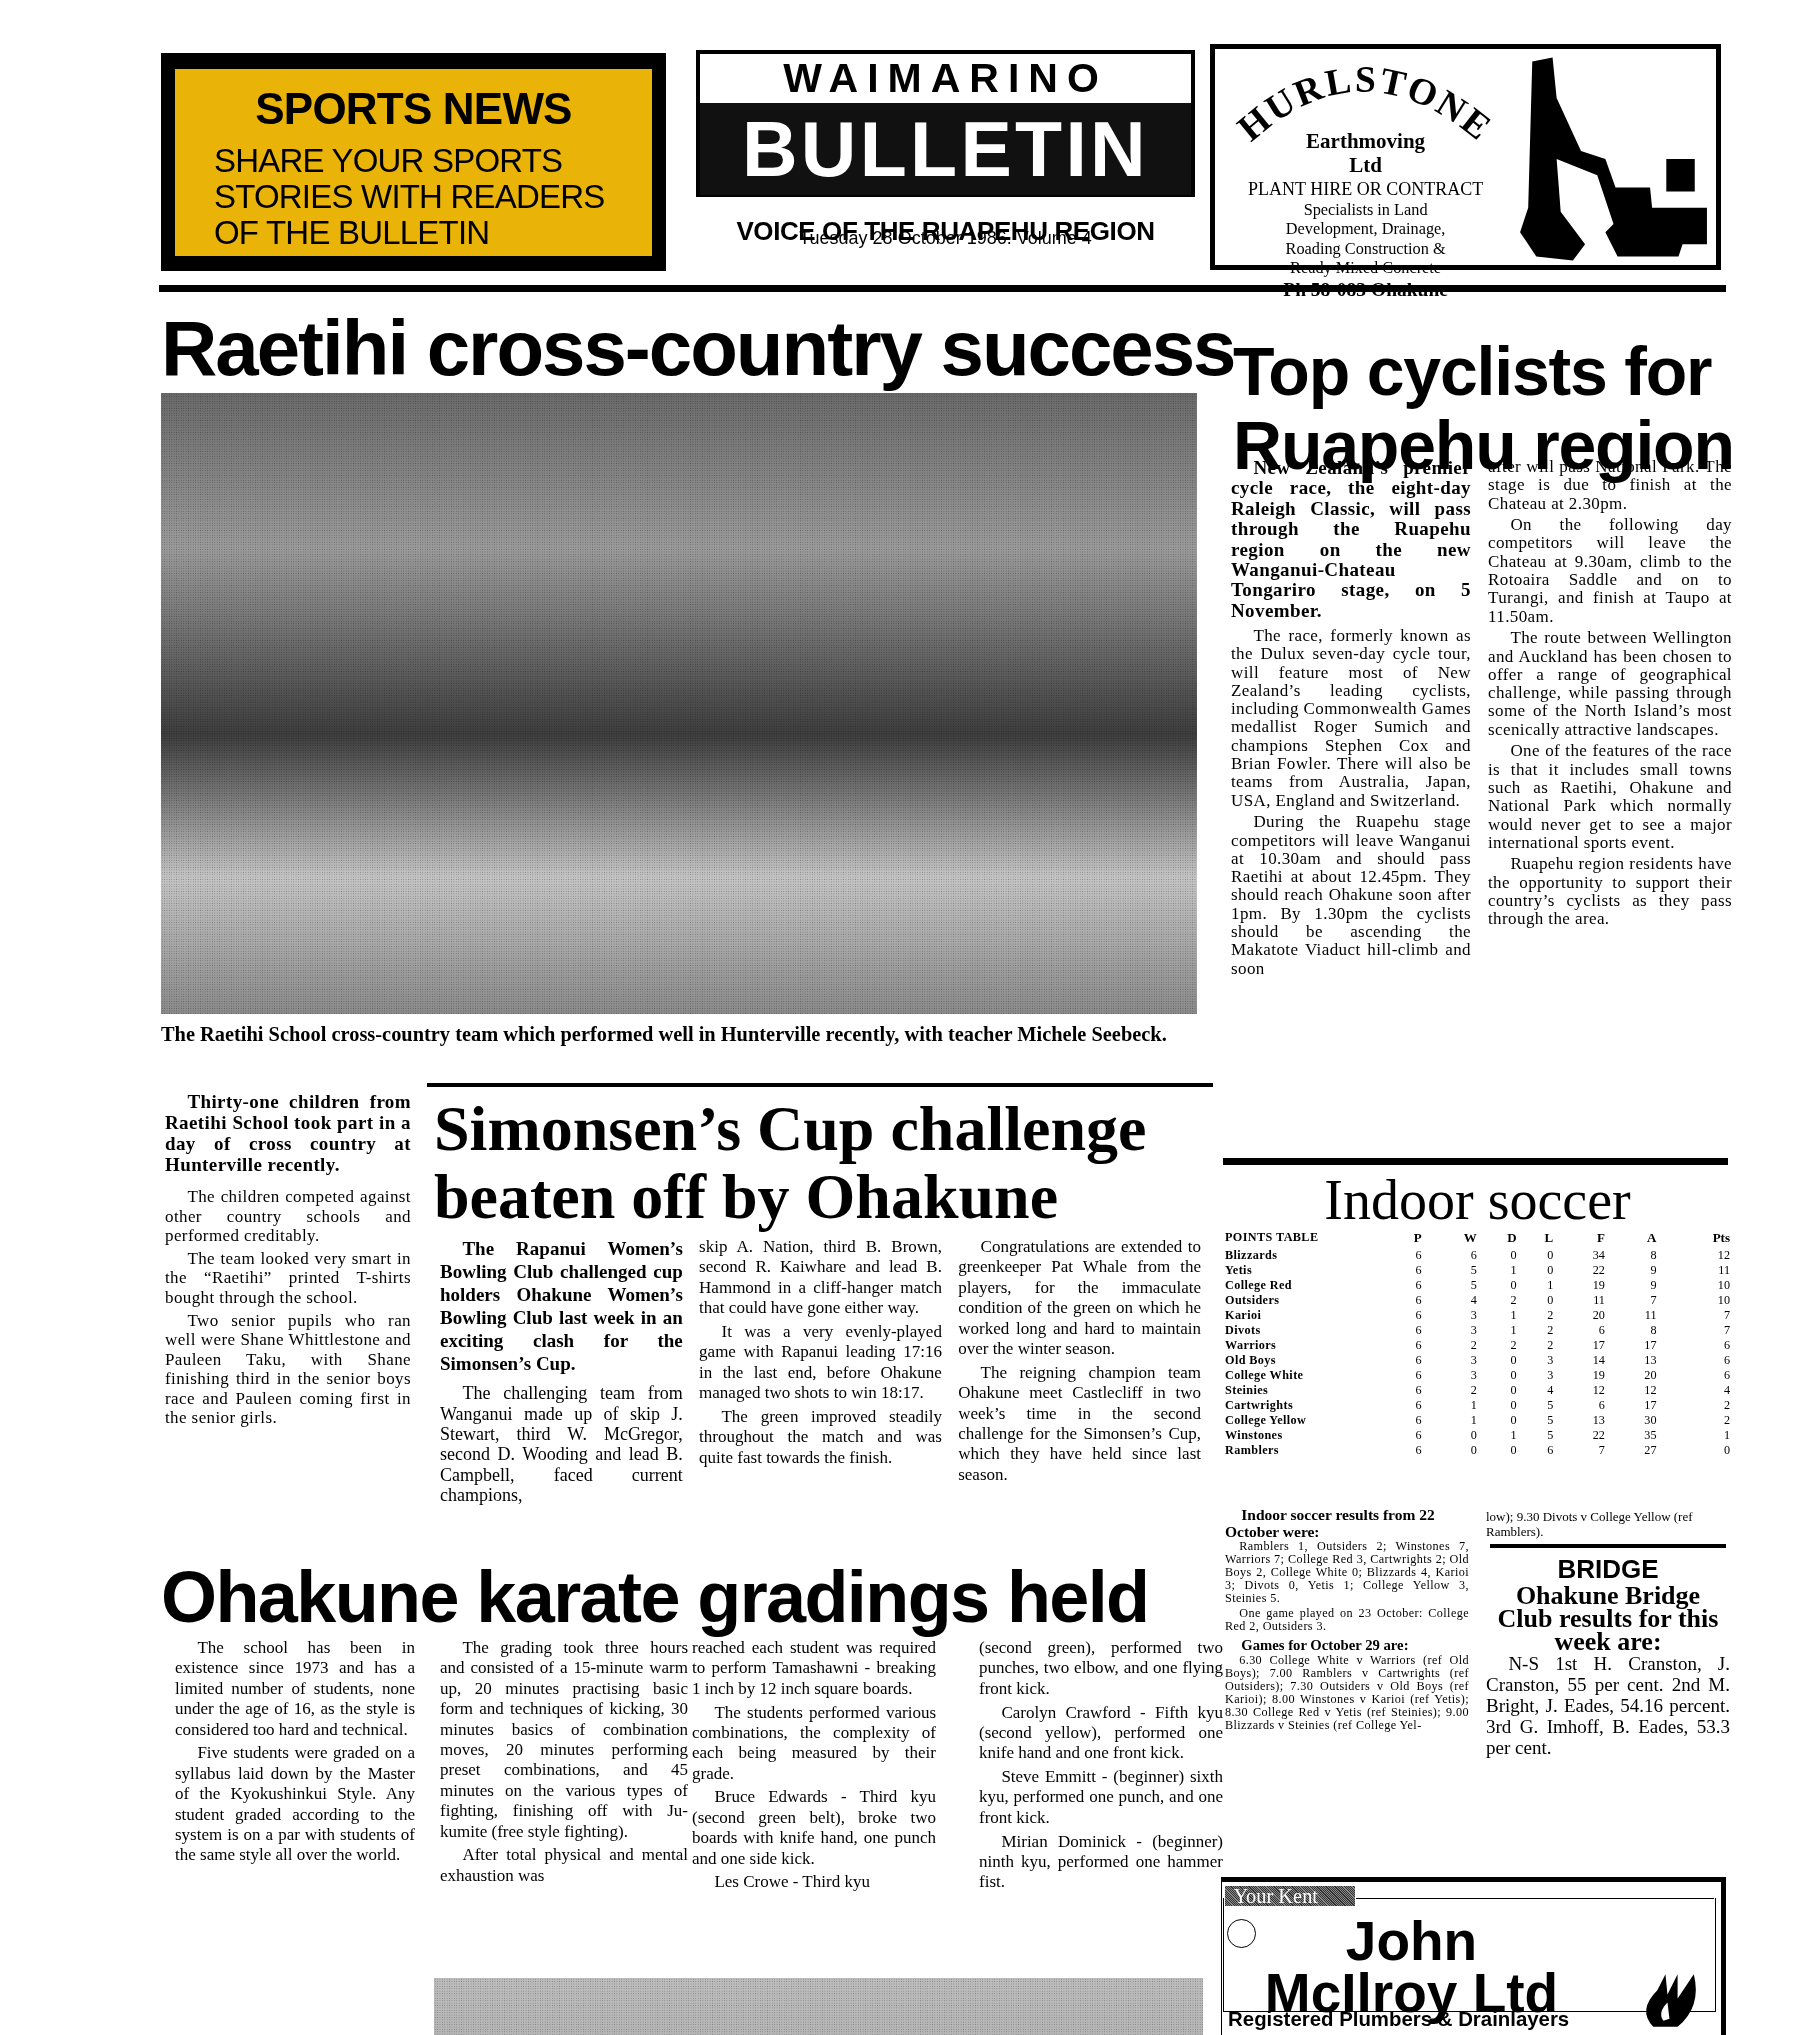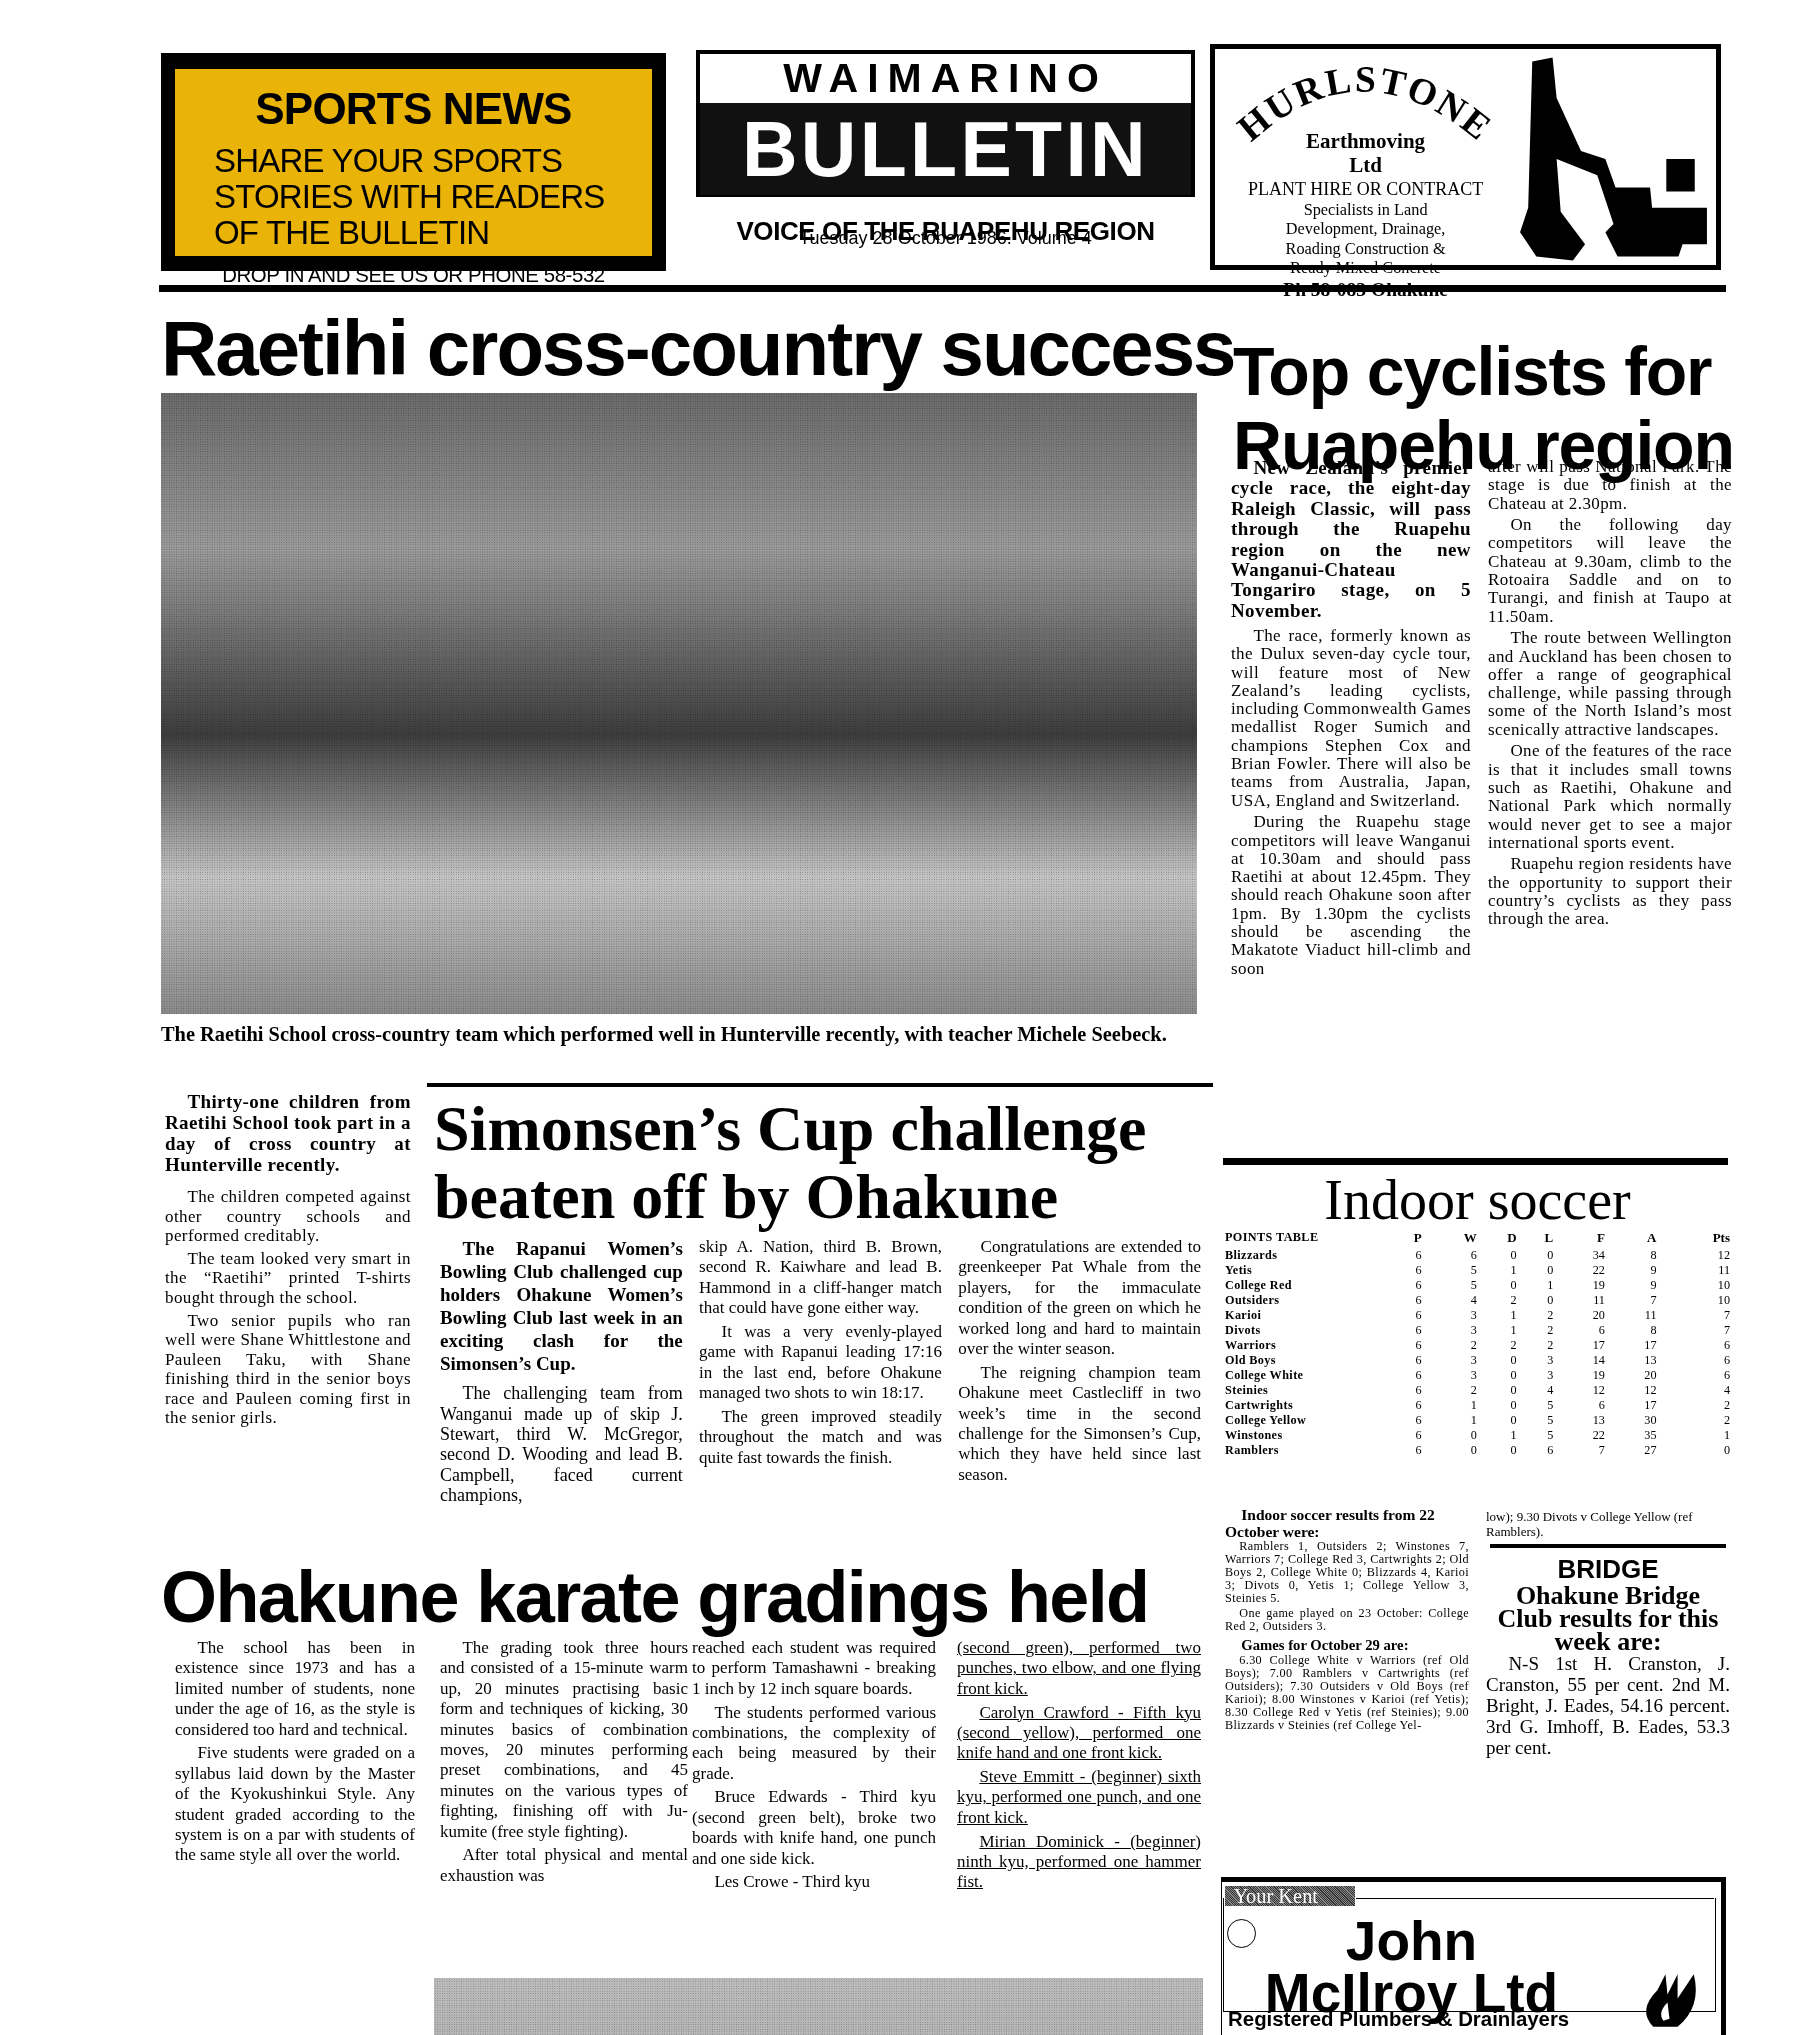--- a/index.html
+++ b/index.html
@@ -6,21 +6,21 @@
   html, body { width: 1793px; height: 2750px; background: #ffffff; color: #000; }
   body { position: relative; overflow: hidden; font-family: "Liberation Serif", serif; }
   .abs { position: absolute; }
   .serif { font-family: "Liberation Serif", serif; }
 
   
   #sports-box { left: 161px; top: 53px; width: 505px; height: 218px; background: #000; padding: 15.5px 14px; }
   #sports-box .inner { width: 100%; height: 100%; background: #eab308; text-align: center; padding-top: 18.3px; }
   #sports-box .h { font-family: "Liberation Sans", sans-serif; font-weight: bold; font-size: 44px; letter-spacing: -0.8px; line-height: 1; }
   #sports-box .sub { font-family: "Liberation Sans", sans-serif; font-size: 33px; line-height: 36px; text-align: left; padding-left: 39px; margin-top: 12.2px; letter-spacing: -0.8px; }
-  #sports-box .drop { font-family: "Liberation Sans", sans-serif; font-size: 20.4px; margin-top: 13px; letter-spacing: -0.4px; }
+  #sports-box .drop { font-family: "Liberation Sans", sans-serif; font-size: 20.4px; margin-top: 2px; letter-spacing: -0.4px; }
 
   #masthead { left: 696px; top: 50px; width: 499px; height: 147px; border: 4.9px solid #000; }
   #masthead .top { height: 49px; background: #fff; text-align: center; font-family: "Liberation Sans", sans-serif; font-size: 41px; letter-spacing: 9px; line-height: 49px; font-weight: bold; }
   #masthead .bot { height: 92px; background: #111; color: #fff; text-align: center; font-family: "Liberation Sans", sans-serif; font-weight: bold; font-size: 77px; letter-spacing: 3.3px; line-height: 92px; }
   #voice { left: 692px; top: 216px; width: 507px; text-align: center; font-family: "Liberation Sans", sans-serif; font-weight: bold; font-size: 26px; letter-spacing: -0.4px; }
   #dateline { left: 692px; top: 228px; width: 507px; text-align: center; font-family: Liberation Sans, sans-serif; font-size: 18px; }
 
   #hurlstone { left: 1210px; top: 44px; width: 511px; height: 226px; border: 5.7px solid #000; background:#fff; }
   #hurlstone .arc { position:absolute; left: 12.2px; top: 8.1px; width: 285px; height: 90px; }
   #hurlstone .txt { position:absolute; left: 8.1px; top: 81px; width: 285px; text-align:center; font-family: "Liberation Serif", serif; }
@@ -62,21 +62,21 @@
   #simonsen-body .c { font-size: 17px; line-height: 20.4px; }
   #simonsen-body .lead { font-size: 19px; line-height: 23px; }
   #h-karate { left: 161px; top: 1561px; font-size: 72px; letter-spacing: -1.6px; }
 
   #karate-lead-col { left: 175px; top: 1638px; width: 240px; }
   #karate-lead-col .lead { font-size: 19px; line-height: 23px; letter-spacing: 0.4px; margin-bottom: 7.3px; text-indent: 22.4px; }
   #karate-lead-col .body { font-size: 17px; line-height: 20.4px; }
 
   #karate-col2 { left: 440px; top: 1638px; width: 248px; }
   #karate-col3 { left: 692px; top: 1638px; width: 244px; }
-  #karate-col4 { left: 957px; top: 1638px; width: 244px; text-decoration: underline; }
+  #karate-col4 { left: 979px; top: 1638px; width: 244px; }
   #karate-col2 .body, #karate-col3 .body, #karate-col4 .body { font-size: 17px; line-height: 20.4px; }
 
   #photo-karate { left: 434px; top: 1978px; width: 769px; height: 625px; }
 
   
   #cyc-col1 { left: 1231px; top: 458px; width: 240px; }
   #cyc-col2 { left: 1488px; top: 458px; width: 244px; }
   #cyc-col1 .lead { font-size: 19px; line-height: 20.4px; letter-spacing: 0.4px; margin-bottom: 5.7px; }
   #cyc-col1 .body, #cyc-col2 .body { font-size: 17px; line-height: 18.3px; letter-spacing: 0.4px; }
 

